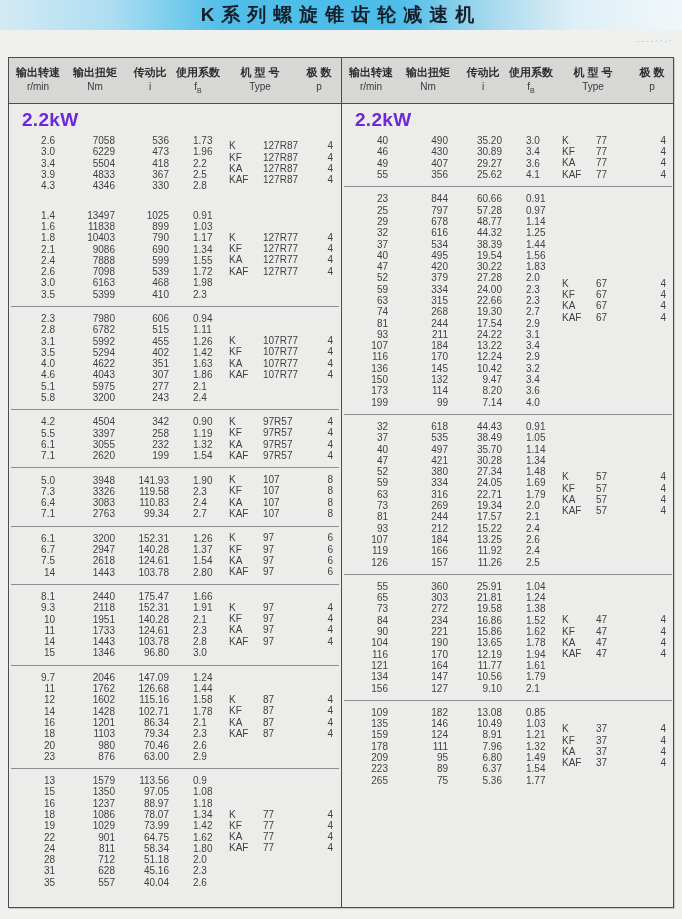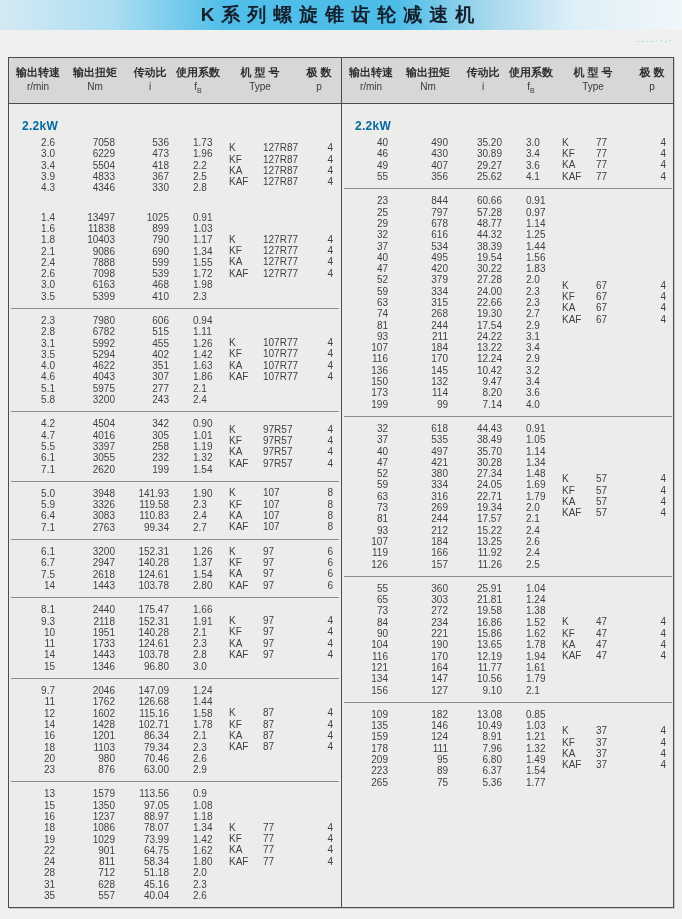--- a/index.html
+++ b/index.html
@@ -40,22 +40,22 @@
     padding:7px 0 0 4px;
   }
   .hcol { text-align:center; }
   .hcol .cn { font-size:11px; font-weight:bold; color:#2e2e2e; line-height:15px; white-space:nowrap; }
   .hcol .en { font-size:10px; color:#3a3a3a; line-height:13px; }
   .hcol sub { font-size:7px; }
   .vdiv { width:1px; background:#4c4c4c; flex-shrink:0; }
   .body-cols { display:flex; flex:1; }
   .half { width:332px; flex-shrink:0; }
   .power {
-    font-size:12px; font-weight:bold; color:#0369a1;
-    padding:15px 0 2px 13px; letter-spacing:0.3px;
+    font-size:19px; font-weight:bold; color:#6d28d9;
+    padding:5px 0 2px 13px; letter-spacing:0.3px;
   }
   .group { position:relative; padding:2px 0; }
   .row {
     display:grid; grid-template-columns:34px 60px 54px 60px;
     padding-left:12px; height:11.3px; align-items:center;
     font-size:10px;
   }
   .c-speed,.c-torque,.c-ratio { text-align:right; }
   .c-fb { text-align:left; padding-left:24px; }
   .types {
@@ -343,26 +343,20 @@
           </div>
           <div class="sep"></div>
           <div class="group">
             <div class="row">
               <div class="c-speed">4.2</div>
               <div class="c-torque">4504</div>
               <div class="c-ratio">342</div>
               <div class="c-fb">0.90</div>
             </div>
             <div class="row">
-              <div class="c-speed">4.7</div>
-              <div class="c-torque">4016</div>
-              <div class="c-ratio">305</div>
-              <div class="c-fb">1.01</div>
-            </div>
-            <div class="row">
               <div class="c-speed">5.5</div>
               <div class="c-torque">3397</div>
               <div class="c-ratio">258</div>
               <div class="c-fb">1.19</div>
             </div>
             <div class="row">
               <div class="c-speed">6.1</div>
               <div class="c-torque">3055</div>
               <div class="c-ratio">232</div>
               <div class="c-fb">1.32</div>
@@ -398,21 +392,21 @@
           </div>
           <div class="sep"></div>
           <div class="group">
             <div class="row">
               <div class="c-speed">5.0</div>
               <div class="c-torque">3948</div>
               <div class="c-ratio">141.93</div>
               <div class="c-fb">1.90</div>
             </div>
             <div class="row">
-              <div class="c-speed">5.9</div>
+              <div class="c-speed">7.3</div>
               <div class="c-torque">3326</div>
               <div class="c-ratio">119.58</div>
               <div class="c-fb">2.3</div>
             </div>
             <div class="row">
               <div class="c-speed">6.4</div>
               <div class="c-torque">3083</div>
               <div class="c-ratio">110.83</div>
               <div class="c-fb">2.4</div>
             </div>

